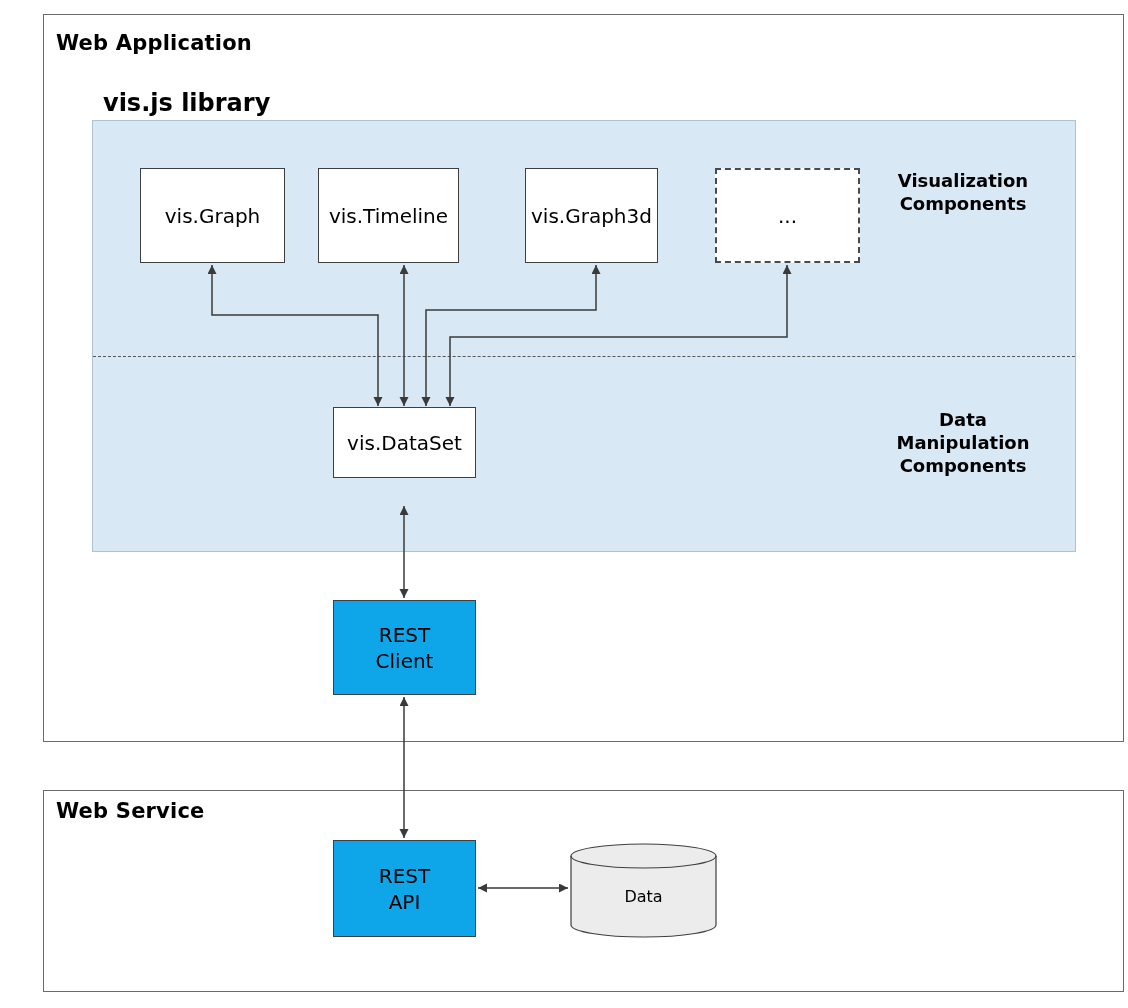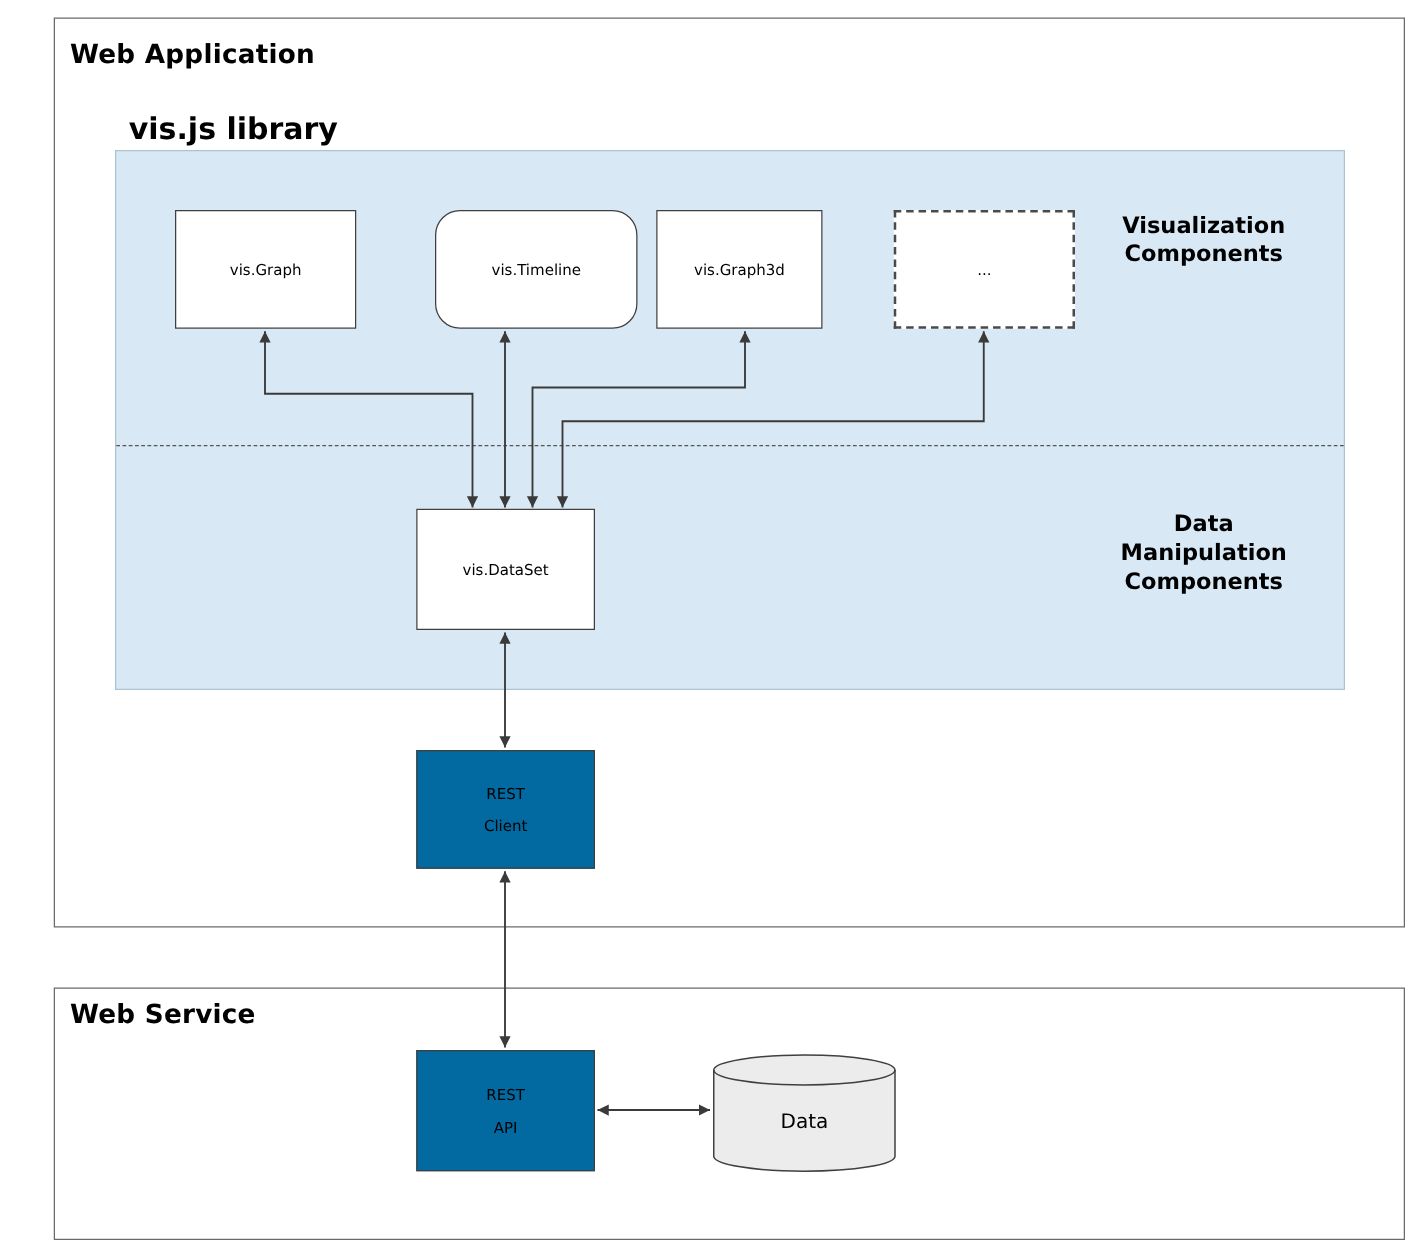--- a/index.html
+++ b/index.html
@@ -38,25 +38,25 @@
     box-sizing: border-box;
   }
   .node {
     position: absolute;
     background: #ffffff;
     border: 1px solid #3f3f3f;
     box-sizing: border-box;
     display: flex;
     align-items: center;
     justify-content: center;
-    font-size: 12px;
+    font-size: 20px;
     text-align: center;
   }
   .node.dashed { border: 2px dashed #4a4a4a; }
-  .node.gray { background: #0369a1; }
+  .node.gray { background: #0ea5e9; }
   .multiline { white-space: pre-line; line-height: 26px; }
   .side-label {
     position: absolute;
     width: 176px;
     text-align: center;
     font-weight: bold;
     font-size: 18px;
     line-height: 23px;
     white-space: pre-line;
   }
@@ -98,36 +98,36 @@
 
   <div class="panel" style="left:23px; top:14px; width:1081px; height:728px;"></div>
   <div class="panel-title" style="left:36px; top:31px;">Web Application</div>
 
   <div class="section-title" style="left:83px; top:89px;">vis.js library</div>
   <div class="library-box"></div>
 
   <div class="node" style="left:120px; top:168px; width:145px; height:95px;">
     <span>vis.Graph</span>
   </div>
-  <div class="node" style="left:328px; top:168px; width:162px; height:95px;border-radius:20px;">
+  <div class="node" style="left:298px; top:168px; width:141px; height:95px;">
     <span>vis.Timeline</span>
   </div>
   <div class="node" style="left:505px; top:168px; width:133px; height:95px;">
     <span>vis.Graph3d</span>
   </div>
   <div class="node dashed" style="left:695px; top:168px; width:145px; height:95px;">
     <span>...</span>
   </div>
 
   <div class="side-label" style="left:855px; top:169px;">Visualization
 Components</div>
 
   <div class="layer-divider"></div>
 
-  <div class="node" style="left:313px; top:407px; width:143px; height:97px;">
+  <div class="node" style="left:313px; top:407px; width:143px; height:71px;">
     <span>vis.DataSet</span>
   </div>
 
   <div class="side-label" style="left:855px; top:408px;">Data
 Manipulation
 Components</div>
 
   <div class="node gray" style="left:313px; top:600px; width:143px; height:95px;">
     <span class="multiline">REST
 Client</span>

